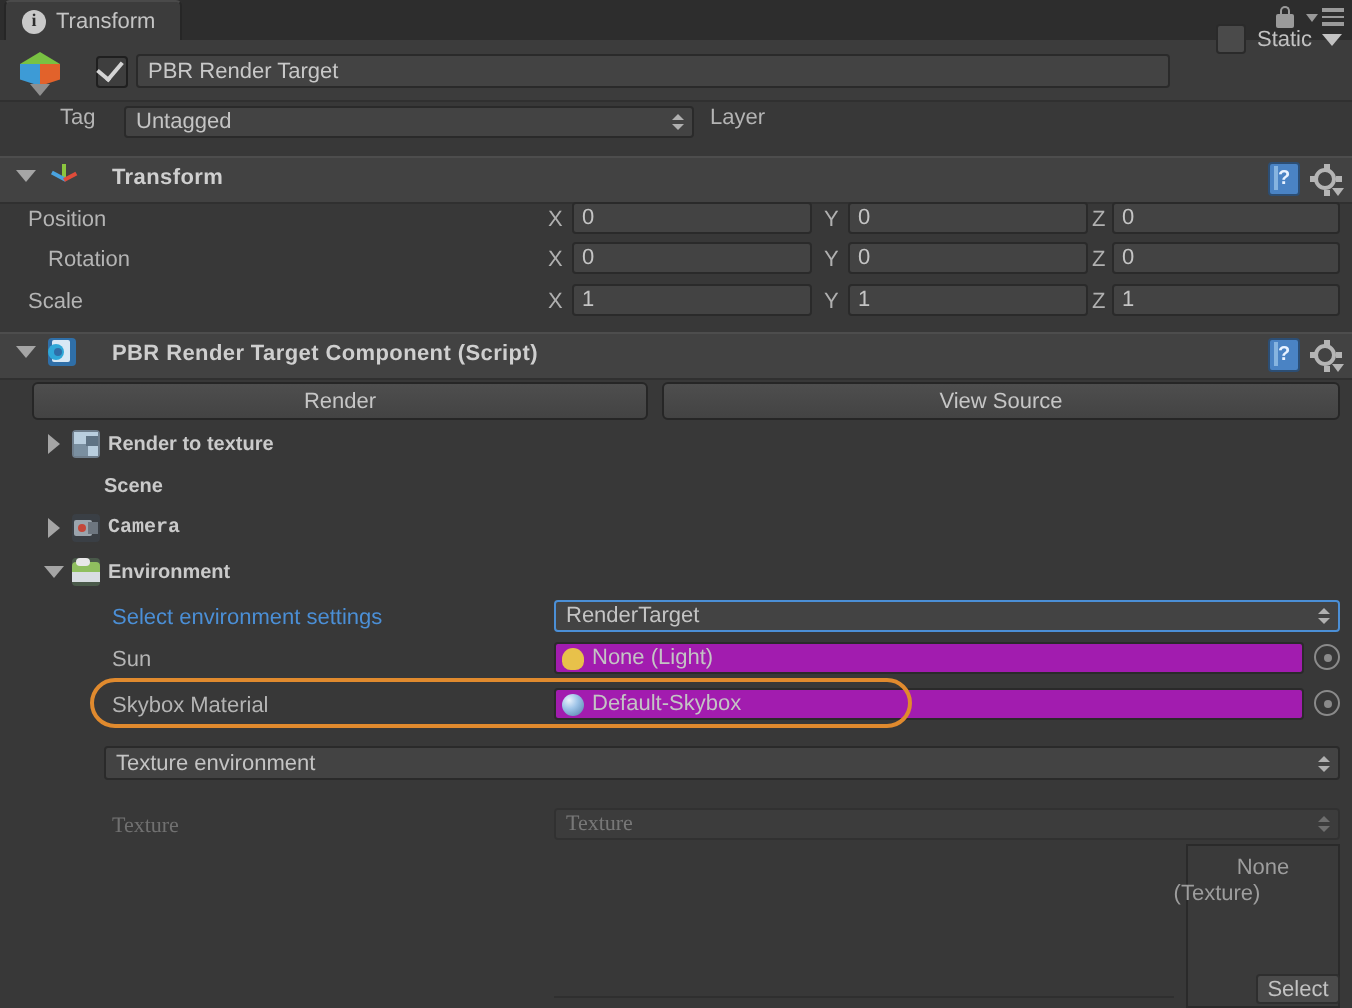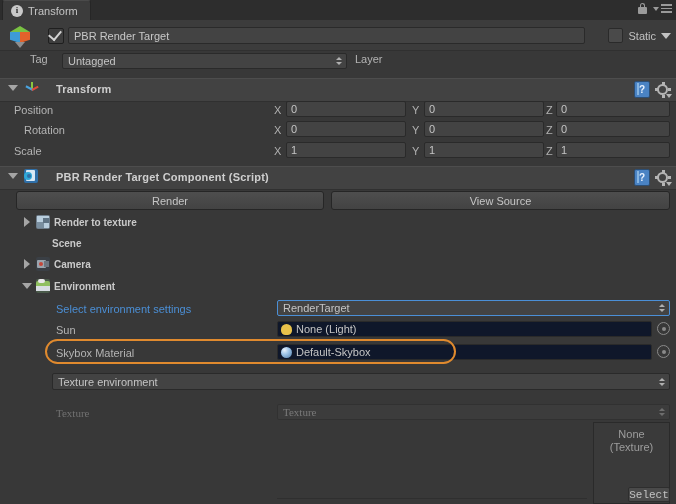--- a/index.html
+++ b/index.html
@@ -45,21 +45,21 @@
     clip-path:polygon(0 0,100% 0,100% 70%,0 100%);}
   .cube .tag{position:absolute;left:7px;top:16px;width:0;height:0;
     border-left:5px solid transparent;border-right:5px solid transparent;border-top:6px solid #8f8f8f;}
   .go-check{position:absolute;left:48px;top:28px;width:14px;height:14px;background:#3e3e3e;
             border:1px solid #1f1f1f;border-radius:2px;}
   .go-check .tick{position:absolute;left:2px;top:-1px;width:6px;height:10px;border:solid #d4d4d4;
             border-width:0 2px 2px 0;transform:rotate(40deg);}
   .name-field{position:absolute;left:68px;top:27px;width:517px;height:17px;background:#434343;
               border:1px solid #2a2a2a;border-radius:2px;box-sizing:border-box;
               display:flex;align-items:center;padding-left:5px;color:#c8c8c8;font-size:11px;}
-  .static-wrap{position:absolute;right:5px;top:28px;display:flex;align-items:center;gap:5px;}
+  .static-wrap{position:absolute;right:5px;top:12px;display:flex;align-items:center;gap:5px;}
   .static-box{width:13px;height:13px;background:#4a4a4a;border:1px solid #2a2a2a;border-radius:2px;}
   .static-lbl{color:#c2c2c2;font-size:11px;}
   .static-caret{width:0;height:0;border-left:5px solid transparent;border-right:5px solid transparent;border-top:6px solid #c2c2c2;}
 
   
   .taglayer{position:absolute;left:0;top:50px;width:676px;height:22px;}
   .lbl{color:#b4b4b4;font-size:11px;}
   .popup{background:#434343;border:1px solid #2a2a2a;border-radius:2px;height:16px;box-sizing:border-box;
          display:flex;align-items:center;padding-left:5px;color:#c4c4c4;font-size:11px;position:relative;}
   .popup .arrows{position:absolute;right:4px;top:50%;transform:translateY(-50%);
@@ -101,38 +101,38 @@
   .btn{position:absolute;height:19px;background:linear-gradient(#4e4e4e,#434343);
        border:1px solid #262626;border-radius:3px;box-sizing:border-box;
        display:flex;align-items:center;justify-content:center;color:#c6c6c6;font-size:11px;}
 
   
   .tree-lbl{position:absolute;font-size:10px;font-weight:bold;color:#cacaca;}
   .tico{position:absolute;width:14px;height:14px;border-radius:2px;overflow:hidden;}
 
   
   .link-lbl{position:absolute;font-size:11px;color:#4b8fd6;}
-  .objfield{position:absolute;height:16px;background:#0f172a;border:1px solid #2a2a2a;border-radius:2px;
+  .objfield{position:absolute;height:16px;background:#a21caf;border:1px solid #2a2a2a;border-radius:2px;
             box-sizing:border-box;display:flex;align-items:center;padding-left:3px;color:#c4c4c4;font-size:11px;gap:4px;}
   .picker{position:absolute;width:13px;height:13px;border:1px solid #8a8a8a;border-radius:50%;
           box-sizing:border-box;display:flex;align-items:center;justify-content:center;}
   .picker i{display:block;width:4px;height:4px;border-radius:50%;background:#8a8a8a;}
   .bulb{width:11px;height:11px;border-radius:50% 50% 40% 40%;background:#e8c14a;flex:0 0 auto;}
   .matball{width:11px;height:11px;border-radius:50%;
            background:radial-gradient(circle at 32% 28%,#eaf2fb 0%,#9ec4e8 40%,#4f7ca8 100%);flex:0 0 auto;}
   .disabled{opacity:.45;font-family:Liberation Serif, serif;}
 
   
   .ring{position:absolute;border:2px solid #e08a2e;border-radius:14px;pointer-events:none;box-sizing:border-box;}
 
   
   .prevbox{position:absolute;background:#3a3a3a;border:1px solid #2a2a2a;box-sizing:border-box;}
   .prev-txt{position:absolute;width:100%;text-align:center;color:#9d9d9d;font-size:11px;line-height:13px;}
   .selbtn{position:absolute;height:15px;background:#4a4a4a;border:1px solid #2e2e2e;border-radius:2px;
-          display:flex;align-items:center;justify-content:center;color:#c2c2c2;font-size:11px;box-sizing:border-box;font-family:Liberation Mono, monospace;}
+          display:flex;align-items:center;justify-content:center;color:#c2c2c2;font-size:11px;box-sizing:border-box;}
   .thinline{position:absolute;background:#2f2f2f;}
 </style>
 </head>
 <body>
 
 <div id="root">
 
   <div class="tabbar">
     <div class="tab">
       <span class="info-icon">i</span>
@@ -260,21 +260,21 @@
   <span class="tree-lbl" style="left:54px;top:217px;">Render to texture</span>
 
   <span class="tree-lbl" style="left:52px;top:238px;">Scene</span>
 
   <span class="foldout fold-right" style="left:24px;top:259px;"></span>
   <span class="tico" style="left:36px;top:257px;background:#3a3f45;">
     <span style="position:absolute;left:1px;top:3px;width:9px;height:8px;background:#9aa4ad;border-radius:1px;"></span>
     <span style="position:absolute;left:8px;top:4px;width:5px;height:6px;background:#6d7680;"></span>
     <span style="position:absolute;left:3px;top:5px;width:4px;height:4px;background:#c4473a;border-radius:50%;"></span>
   </span>
-  <span class="tree-lbl" style="left:54px;top:259px;">Camera</span>
+  <span class="tree-lbl" style="left:54px;top:259px;font-family:Liberation Mono, monospace;">Camera</span>
 
   <span class="foldout fold-down" style="left:22px;top:283px;"></span>
   <span class="tico" style="left:36px;top:279px;background:#4a5a4a;">
     <span style="position:absolute;left:0;top:2px;width:14px;height:5px;background:#8fbf5f;border-radius:2px 2px 0 0;"></span>
     <span style="position:absolute;left:0;top:7px;width:14px;height:5px;background:#d8dde2;"></span>
     <span style="position:absolute;left:2px;top:0px;width:7px;height:4px;background:#e8e8e8;border-radius:2px;"></span>
   </span>
   <span class="tree-lbl" style="left:54px;top:281px;">Environment</span>
 
   <span class="link-lbl" style="left:56px;top:303px;">Select environment settings</span>
@@ -317,18 +317,18 @@
   <div class="popup disabled" style="position:absolute;left:277px;top:404px;width:393px;">
     <span>Texture</span>
     <span class="arrows">
         <span class="up"></span>
         <span class="dn"></span>
       </span>
   </div>
 
   <div class="prevbox" style="left:593px;top:422px;width:77px;height:82px;"></div>
   <span class="prev-txt" style="left:593px;top:428px;width:77px;">None</span>
-  <span class="prev-txt" style="left:593px;top:441px;width:77px;">(Texture)</span>
+  <span class="prev-txt" style="left:570px;top:441px;width:77px;">(Texture)</span>
   <div class="selbtn" style="left:628px;top:487px;width:42px;">Select</div>
 
   <div class="thinline" style="left:277px;top:498px;width:310px;height:1px;"></div>
 
 </div>
 
 </body></html>

